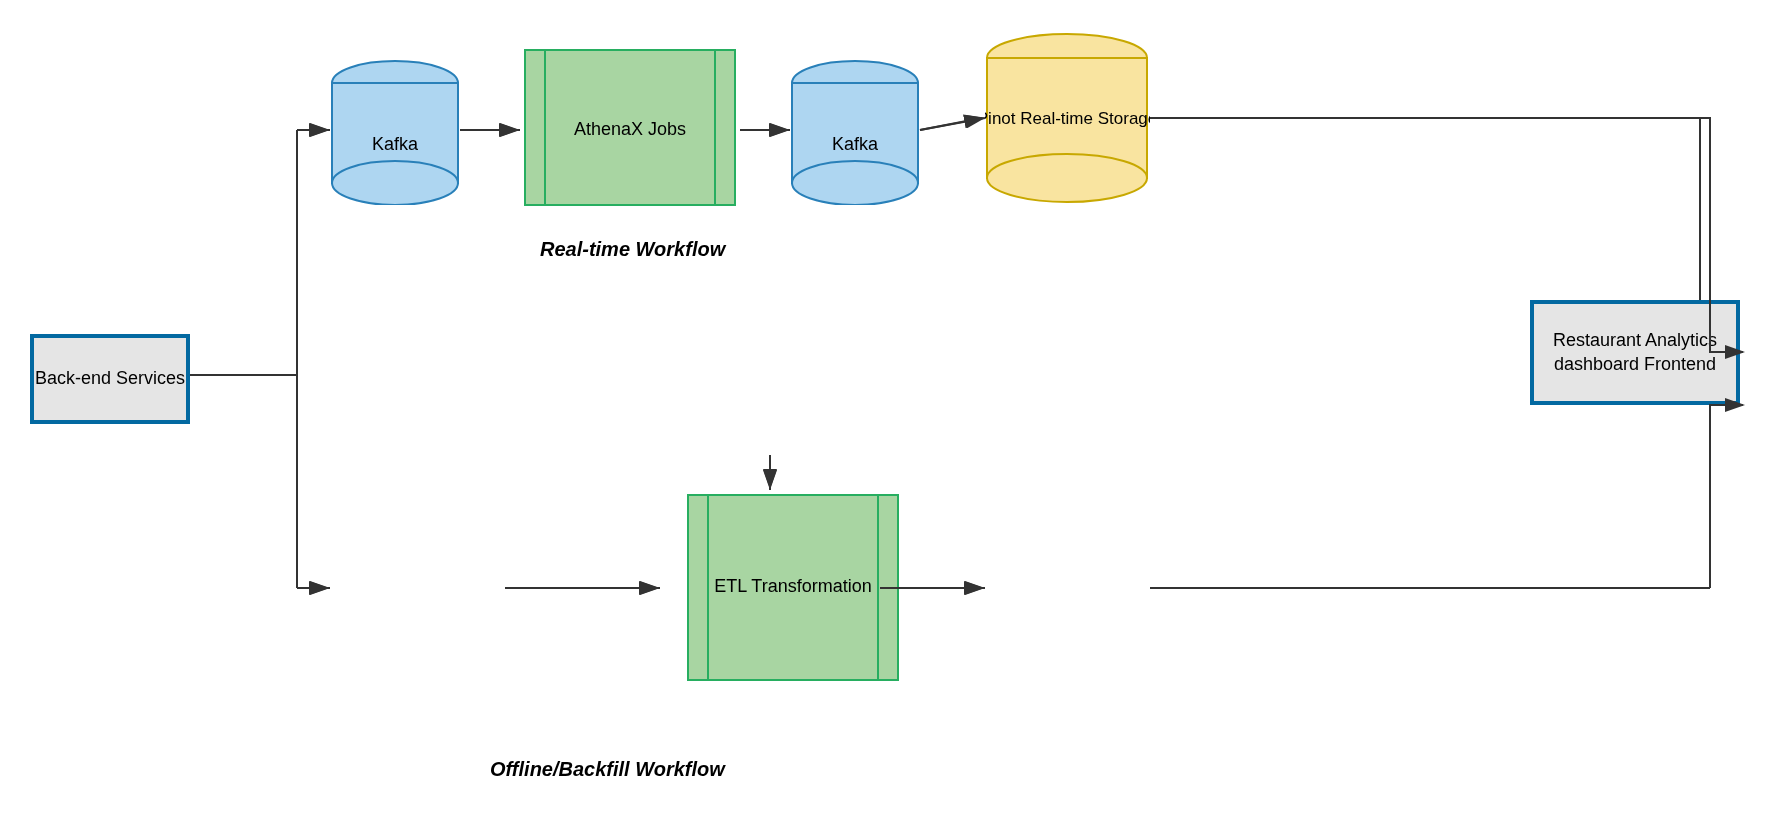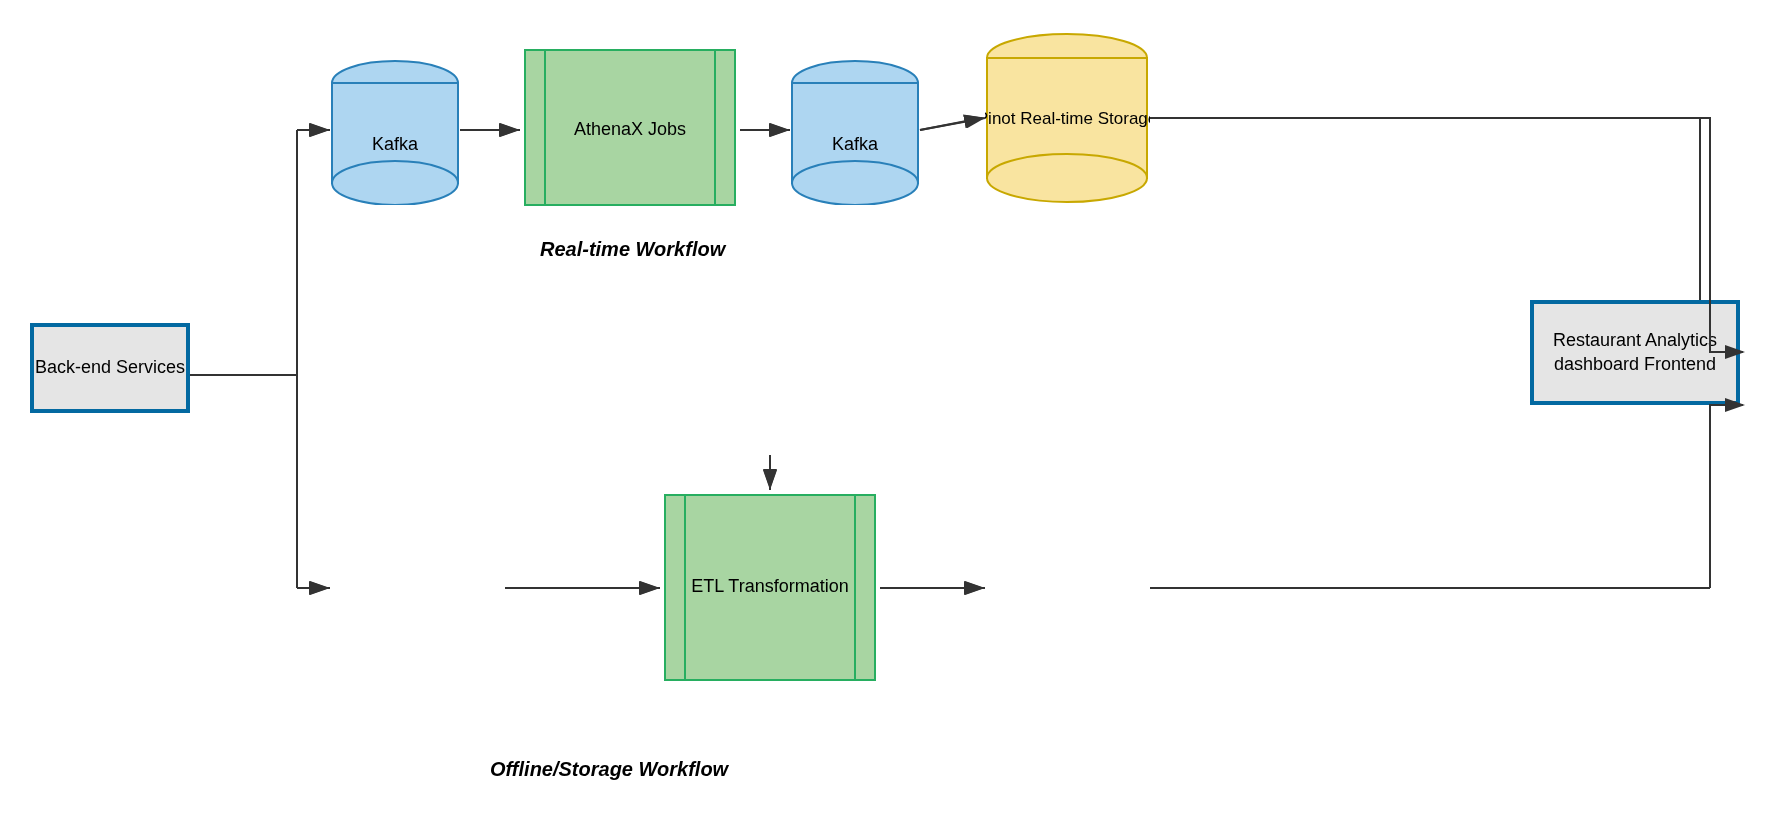--- a/index.html
+++ b/index.html
@@ -94,21 +94,21 @@
 
     <line x1="880" y1="588" x2="985" y2="588" stroke="#333" stroke-width="2" marker-end="url(#arrowhead)"></line>
 
     <line x1="1150" y1="588" x2="1700" y2="588" stroke="#333" stroke-width="2"></line>
 
     <line x1="1700" y1="588" x2="1700" y2="352" stroke="#333" stroke-width="0"></line>
 
     <line x1="1700" y1="352" x2="1530" y2="352" stroke="#333" stroke-width="2"></line>
   </svg>
 
-  <div class="node rect-node" style="left:30px; top:323px; width:160px; height:90px;">
+  <div class="node rect-node" style="left:30px; top:334px; width:160px; height:90px;">
     <span>Back-end
 Services</span>
   </div>
 
   <div style="position:absolute; left:330px; top:55px; width:130px; height:150px;">
     <svg viewBox="0 0 130 150" width="130" height="150">
       <ellipse cx="65" cy="28" rx="63" ry="22" fill="#aed6f1" stroke="#2980b9" stroke-width="2"></ellipse>
       <rect x="2" y="28" width="126" height="100" fill="#aed6f1" stroke="#2980b9" stroke-width="2"></rect>
       <ellipse cx="65" cy="128" rx="63" ry="22" fill="#aed6f1" stroke="#2980b9" stroke-width="2"></ellipse>
       <text x="65" y="90" text-anchor="middle" dominant-baseline="middle" font-size="18" fill="#000">Kafka</text>
@@ -146,34 +146,34 @@
 Storage</text>
     </svg>
   </div>
 
   <div class="node rect-node" style="left:1530px; top:300px; width:210px; height:105px;">
     <span>Restaurant Analytics<br>dashboard Frontend</span>
   </div>
 
 
 
-  <div style="position:absolute; left:660px; top:490px; width:220px; height:195px;">
+  <div style="position:absolute; left:683px; top:490px; width:220px; height:195px;">
     <svg viewBox="0 0 220 195" width="220" height="195">
       <rect x="25" y="5" width="170" height="185" fill="#a8d5a2" stroke="#27ae60" stroke-width="2"></rect>
       <rect x="5" y="5" width="20" height="185" fill="#a8d5a2" stroke="#27ae60" stroke-width="2"></rect>
       <rect x="195" y="5" width="20" height="185" fill="#a8d5a2" stroke="#27ae60" stroke-width="2"></rect>
       <text x="110" y="97" text-anchor="middle" dominant-baseline="middle" font-size="18" fill="#000">ETL
 Transformation</text>
     </svg>
   </div>
 
 
   <div class="label-text" style="left:540px; top:238px;">Real-time Workflow</div>
 
-  <div class="label-text" style="left:490px; top:758px;">Offline/Storage Workflow</div>
+  <div class="label-text" style="left:490px; top:758px;">Offline/Backfill Workflow</div>
 
   <svg style="position:absolute;top:0;left:0;width:1768px;height:824px;pointer-events:none;">
     <defs>
       <marker id="arr" markerWidth="10" markerHeight="7" refX="9" refY="3.5" orient="auto">
         <polygon points="0 0, 10 3.5, 0 7" fill="#333"></polygon>
       </marker>
     </defs>
 
     <polyline points="190,375 297,375" fill="none" stroke="#333" stroke-width="2"></polyline>
 

